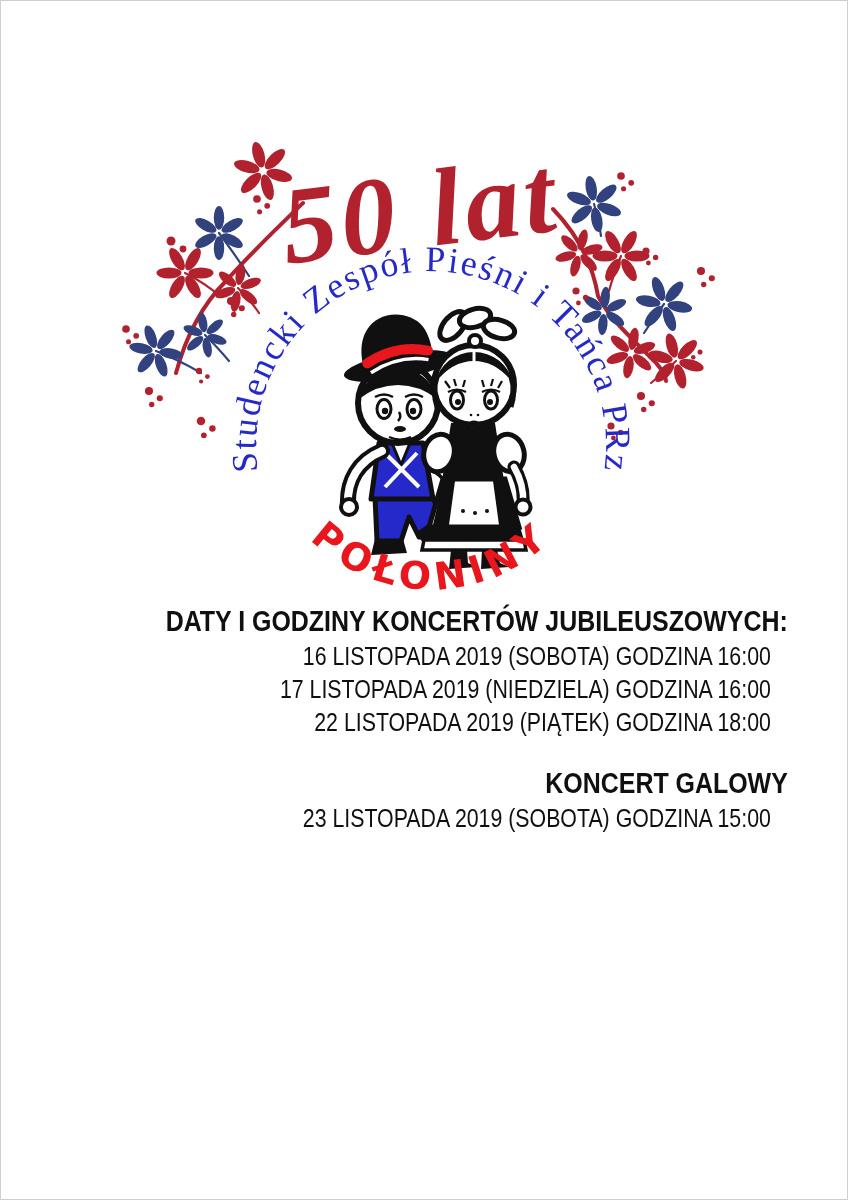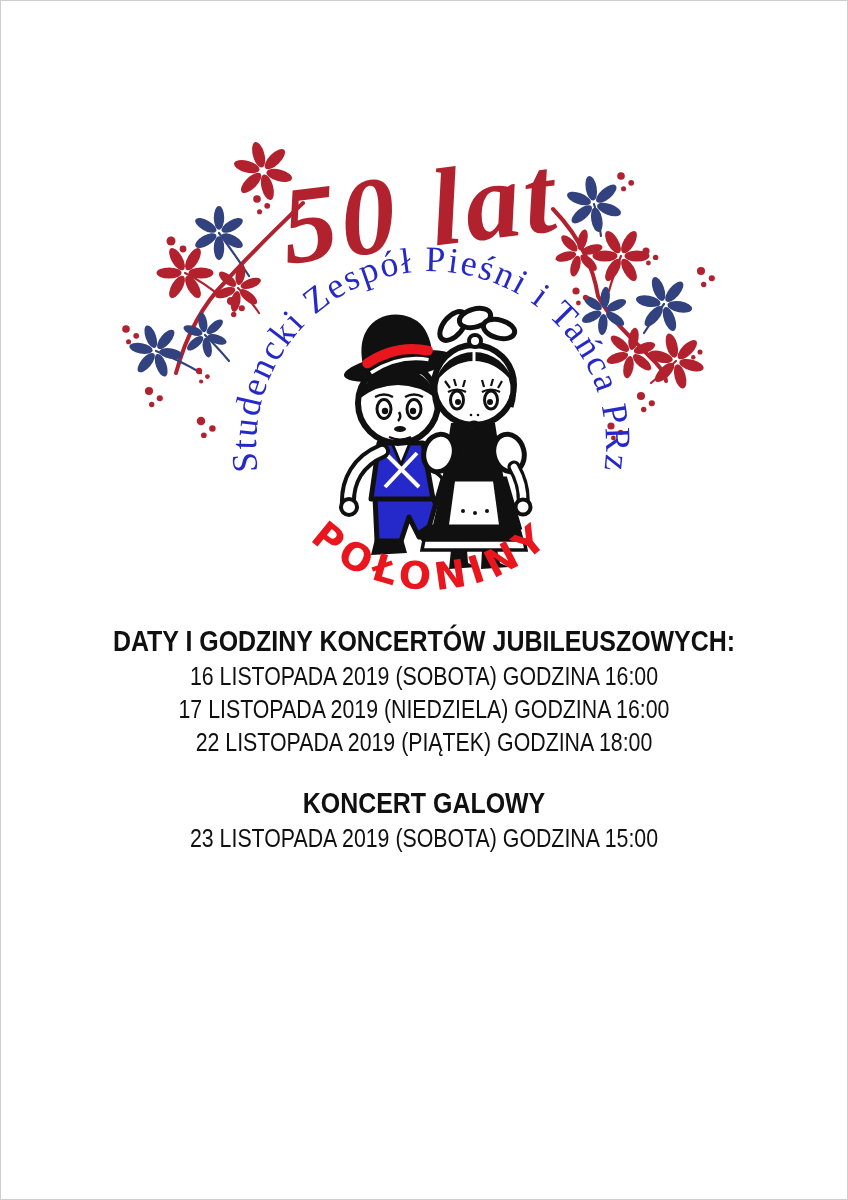--- a/index.html
+++ b/index.html
@@ -29,21 +29,21 @@
   .tube-w{stroke:#ffffff;fill:none;stroke-linecap:round;}
   .outl{stroke:var(--c-ink);stroke-linejoin:round;}
 
   .script-text{font-family:"Liberation Serif",serif;font-style:italic;font-weight:bold;
     font-size:110px;letter-spacing:4px;}
   .arc-text{font-family:"Liberation Serif",serif;font-size:36px;letter-spacing:2px;
     text-anchor:middle;}
   .name-text{font-family:"DejaVu Sans",sans-serif;font-weight:bold;font-size:38px;
     letter-spacing:6px;text-anchor:middle;}
 
-  .schedule{position:absolute;left:0;width:100%;top:624px;text-align:center;
+  .schedule{position:absolute;left:0;width:100%;top:604px;text-align:right;
     color:var(--c-ink);}
   .sched-heading{font-weight:bold;font-size:29px;line-height:32px;
     transform:scaleX(.86);transform-origin:50% 50%;}
   .concert-line{font-size:26px;line-height:33px;
     transform:scaleX(.82);transform-origin:50% 50%;}
   .first-line{margin-top:3px;}
   .gala-gap{height:28px;}
 </style>
 </head>
 <body>

